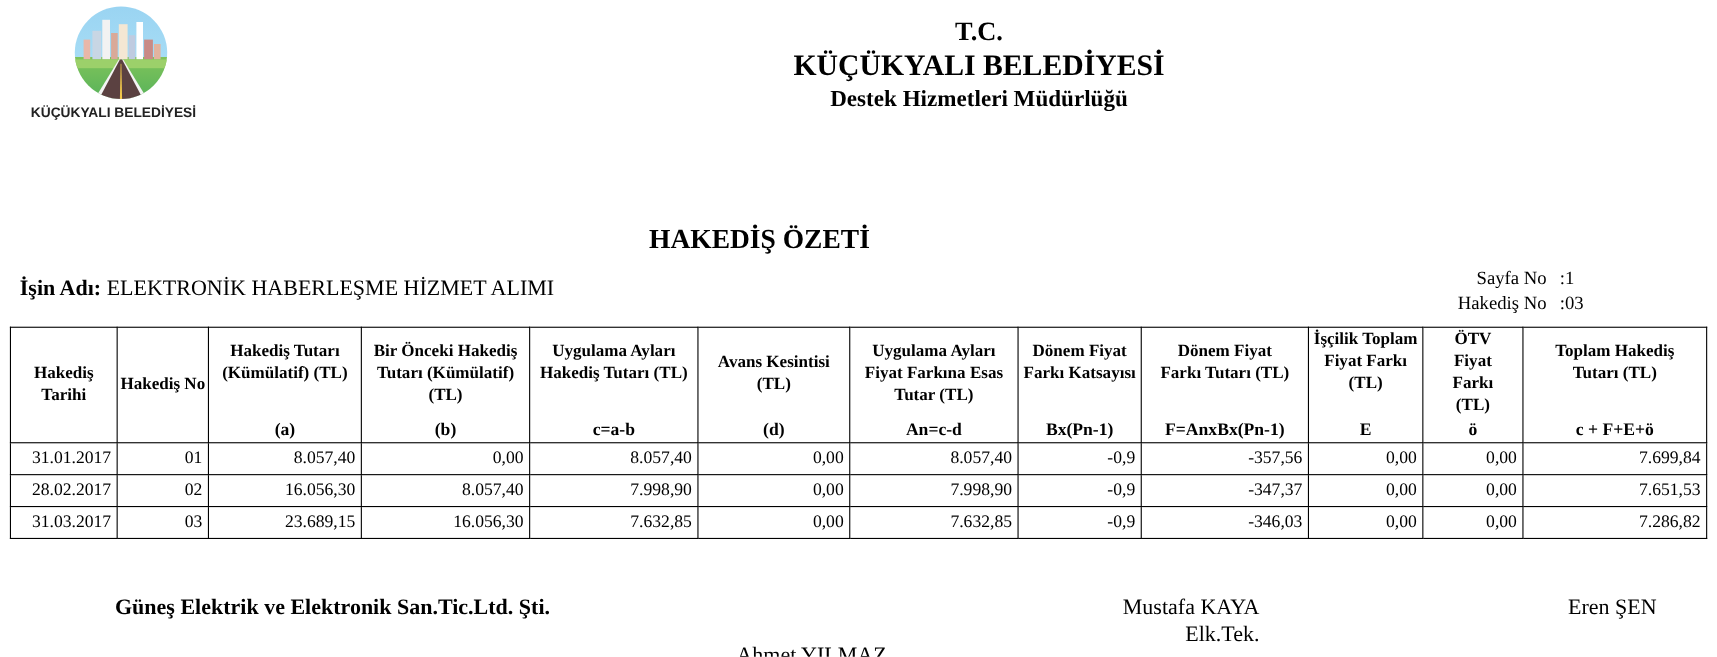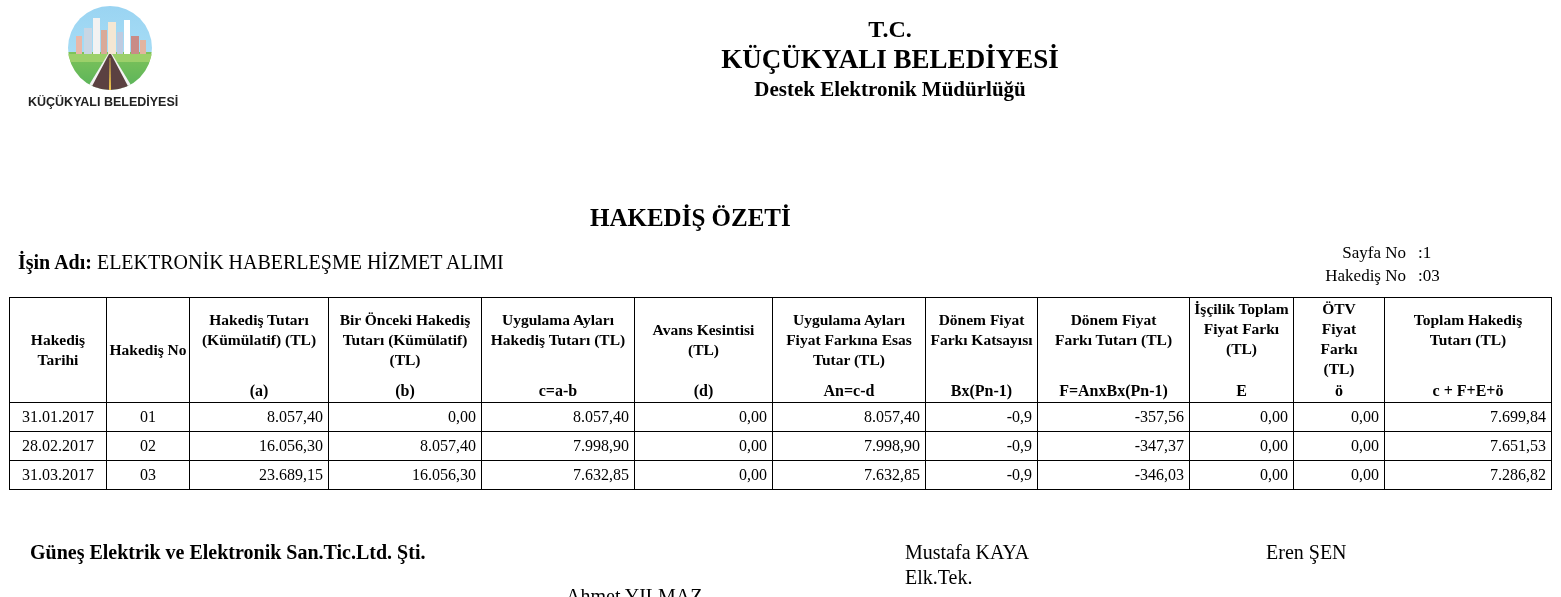--- a/index.html
+++ b/index.html
@@ -20,22 +20,22 @@
     .meta { position: absolute; left: 1290px; top: 241px; font-size: 17px; line-height: 23px; }
     .meta-row { display: flex; }
     .meta-label { width: 116px; text-align: right; font-weight: normal; }
     .meta-val { padding-left: 12px; }
     table.summary { position: absolute; left: 9px; top: 297px; width: 1542px; border-collapse: collapse; table-layout: fixed; }
     table.summary th, table.summary td { border: 1px solid #000; font-size: 15.5px; }
     table.summary th { font-weight: bold; padding: 0 2px; height: 104px; vertical-align: top; position: relative; line-height: 20px; }
     th .lbl { display: block; text-align: center; }
     th .frm { position: absolute; left: 0; right: 0; bottom: 1px; text-align: center; font-size: 16px; }
     table.summary td { height: 28px; padding: 0 5px; text-align: right; font-size: 16px; }
-    table.summary td.c { text-align: center; }
-    .sig { position: absolute; top: 540px; font-size: 20px; line-height: 25px; text-align: left; }
+    table.summary td.c { }
+    .sig { position: absolute; top: 540px; font-size: 20px; line-height: 25px; text-align: right; }
   </style>
 </head>
 <body>
 
 <div class="logo">
   <div class="logo-circle">
     <svg width="84" height="84" viewBox="0 0 84 84">
       <rect x="8" y="30" width="6" height="18" fill="#e9b7a8"></rect>
       <rect x="16" y="22" width="8" height="26" fill="#c8d6e4"></rect>
       <rect x="25" y="12" width="7" height="36" fill="#f2f2f2"></rect>
@@ -49,21 +49,21 @@
       <polygon points="40,48 44,48 66,84 18,84" fill="#f4f4f4"></polygon>
       <polygon points="41,48 43,48 62,84 22,84" fill="#5b4141"></polygon>
       <polygon points="41.7,52 42.3,52 43,84 41,84" fill="#f2c84b"></polygon>
     </svg>
   </div>
   <div class="logo-caption">KÜÇÜKYALI BELEDİYESİ</div>
 </div>
 
 <div class="hdr hdr-tc">T.C.</div>
 <div class="hdr hdr-name">KÜÇÜKYALI BELEDİYESİ</div>
-<div class="hdr hdr-dept">Destek Elektronik Müdürlüğü</div>
+<div class="hdr hdr-dept">Destek Hizmetleri Müdürlüğü</div>
 
 <div class="title">HAKEDİŞ ÖZETİ</div>
 
 <div class="job">
   <b>İşin Adı:</b><span> ELEKTRONİK HABERLEŞME HİZMET ALIMI</span>
 </div>
 
 <div class="meta">
   <div class="meta-row">
     <span class="meta-label">Sayfa No</span>

